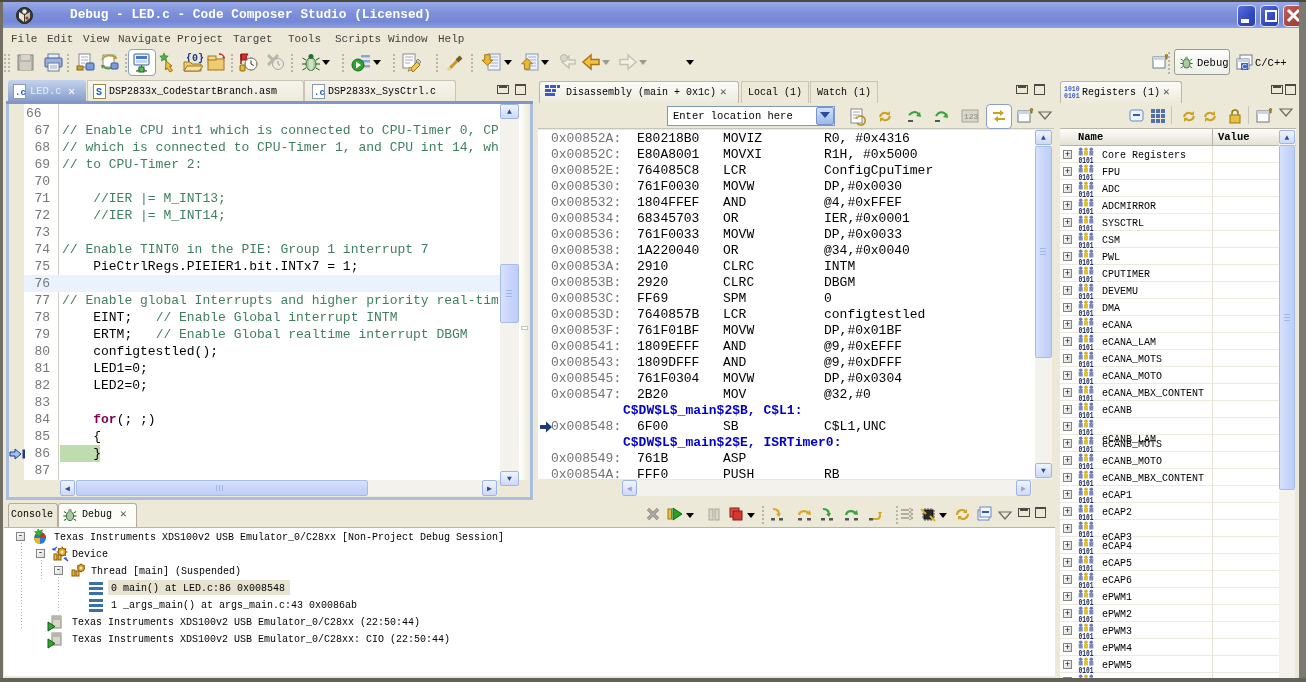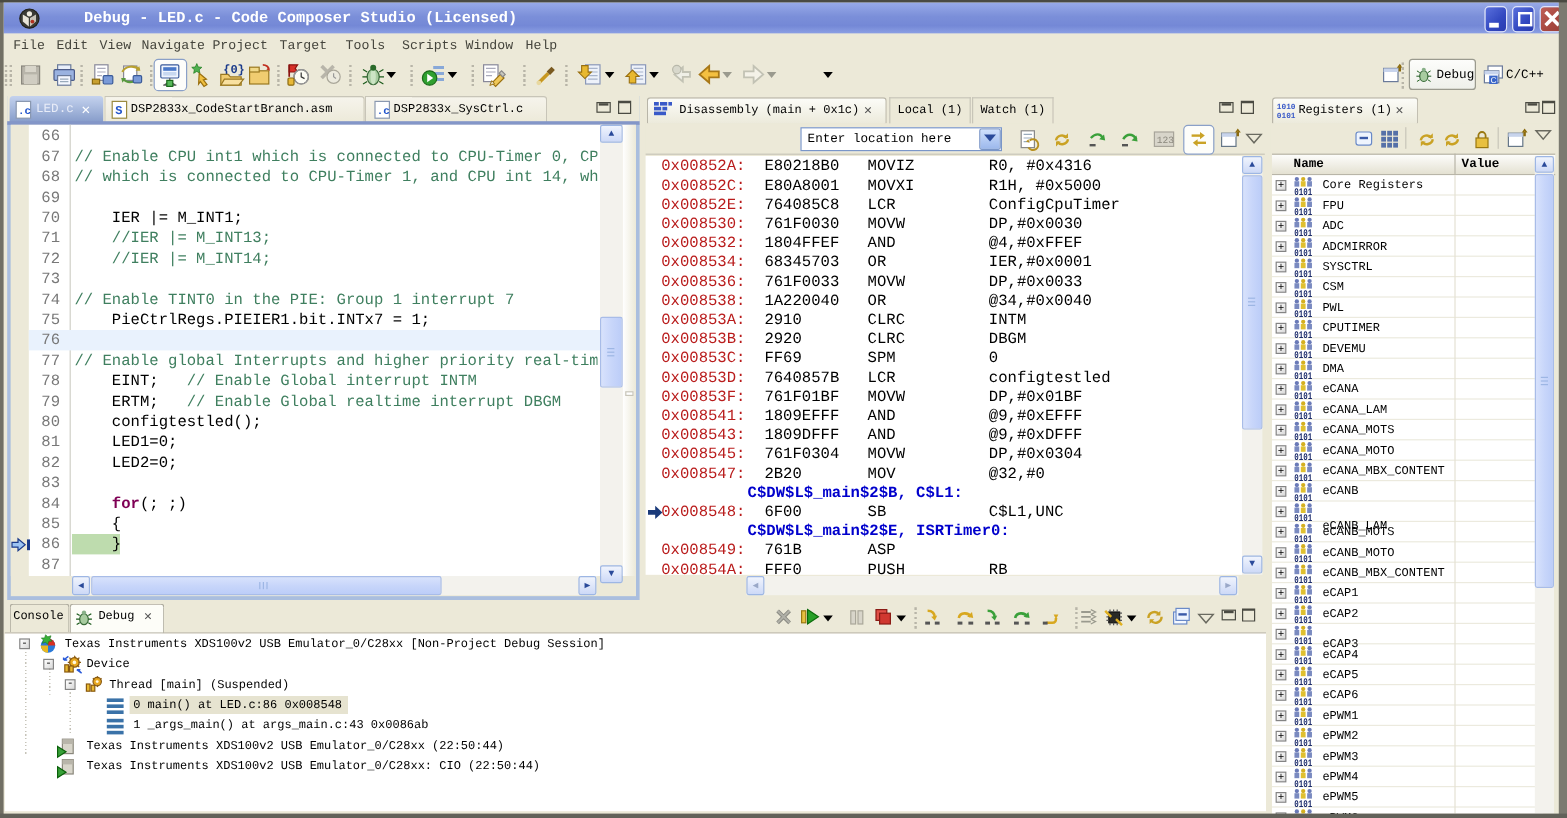--- a/index.html
+++ b/index.html
@@ -27,21 +27,21 @@
 .dd{position:absolute;top:60px;width:0;height:0;border-left:4px solid transparent;border-right:4px solid transparent;border-top:5px solid #000;}
 .tabt{position:absolute;top:6px;font-size:10px;color:#000;white-space:pre;}
 
 .bluebord{background:#aabede;}
 .white{background:#fff;}
 .lnum{color:#787878;}
 .cmt{color:#3F7F5F;}
 .kw{color:#7F0055;font-weight:bold;}
 .codeline{position:absolute;left:0;white-space:pre;height:17px;line-height:17px;font-size:13px;}
 .dline{position:absolute;white-space:pre;height:16px;line-height:16px;font-size:13px;}
-.addr{color:#b91c1c;}
+.addr{color:#737373;}
 .dlabel{color:#0000cc;font-weight:bold;}
 
 .sbtrack{position:absolute;background:#f3f2ed;}
 .sbthumb{position:absolute;background:linear-gradient(90deg,#d8e2fc,#c8d6fa 50%,#bccdf8);border:1px solid #a8bce8;border-radius:2px;}
 .sbthumbH{position:absolute;background:linear-gradient(180deg,#d8e2fc,#c8d6fa 50%,#bccdf8);border:1px solid #a8bce8;border-radius:2px;}
 .sbbtn{position:absolute;background:linear-gradient(180deg,#f0f4fd,#cdd9f7);border:1px solid #9db6e4;border-radius:2px;color:#2a4a9a;text-align:center;font-weight:bold;}
 .grip{position:absolute;width:6px;height:1px;background:#9db6e4;}
 .gripH{position:absolute;width:1px;height:6px;background:#9db6e4;}
 
 .trow{position:absolute;font-size:10px;white-space:pre;}
@@ -257,28 +257,28 @@
 <div class="abs" style="left:6px;top:101px;width:527px;height:3px;background:#8396c8"></div>
 <div class="abs" style="left:9px;top:104px;width:15px;height:376px;background:#ece9d8"></div>
 <div class="abs white" style="left:24px;top:104px;width:478px;height:376px"></div>
 <div class="abs" style="left:58px;top:104px;width:1px;height:376px;background:#d0d0c8"></div>
 <div class="abs" style="left:24px;top:275px;width:478px;height:17px;background:#e9f2fd"></div>
 <div class="abs" style="left:60px;top:445px;width:40px;height:17px;background:#bedcae"></div>
 <svg class="abs" style="left:9px;top:448px" width="16" height="12">
       <path d="M1 4 h5 v-3 l6 5 -6 5 v-3 h-5 z" fill="#9cc3f2" stroke="#1a3a8a"></path>
       <rect x="13.5" y="1.5" width="2.5" height="9" fill="#1a3a8a"></rect>
     </svg>
-<div class="codeline lnum" style="left:26px;top:105px;width:24px;text-align:right">66</div>
+<div class="codeline lnum" style="left:26px;top:105px;width:24px;">66</div>
 <div class="codeline lnum" style="left:26px;top:122px;width:24px;text-align:right">67</div>
 <div class="codeline" style="left:62px;top:122px;width:436px;overflow:hidden"><span class="cmt">// Enable CPU int1 which is connected to CPU-Timer 0, CPU int13</span></div>
 <div class="codeline lnum" style="left:26px;top:139px;width:24px;text-align:right">68</div>
 <div class="codeline" style="left:62px;top:139px;width:436px;overflow:hidden"><span class="cmt">// which is connected to CPU-Timer 1, and CPU int 14, which is</span></div>
 <div class="codeline lnum" style="left:26px;top:156px;width:24px;text-align:right">69</div>
+<div class="codeline" style="left:62px;top:156px;width:436px;overflow:hidden"><span class="cmt">// to CPU-Timer 2:</span></div>
 <div class="codeline lnum" style="left:26px;top:173px;width:24px;text-align:right">70</div>
-<div class="codeline" style="left:62px;top:173px;width:436px;overflow:hidden">    IER |= M_INT1;</div>
 <div class="codeline lnum" style="left:26px;top:190px;width:24px;text-align:right">71</div>
 <div class="codeline" style="left:62px;top:190px;width:436px;overflow:hidden"><span class="cmt">    //IER |= M_INT13;</span></div>
 <div class="codeline lnum" style="left:26px;top:207px;width:24px;text-align:right">72</div>
 <div class="codeline" style="left:62px;top:207px;width:436px;overflow:hidden"><span class="cmt">    //IER |= M_INT14;</span></div>
 <div class="codeline lnum" style="left:26px;top:224px;width:24px;text-align:right">73</div>
 <div class="codeline lnum" style="left:26px;top:241px;width:24px;text-align:right">74</div>
 <div class="codeline" style="left:62px;top:241px;width:436px;overflow:hidden"><span class="cmt">// Enable TINT0 in the PIE: Group 1 interrupt 7</span></div>
 <div class="codeline lnum" style="left:26px;top:258px;width:24px;text-align:right">75</div>
 <div class="codeline" style="left:62px;top:258px;width:436px;overflow:hidden">    PieCtrlRegs.PIEIER1.bit.INTx7 = 1;</div>
 <div class="codeline lnum" style="left:26px;top:275px;width:24px;text-align:right">76</div>

